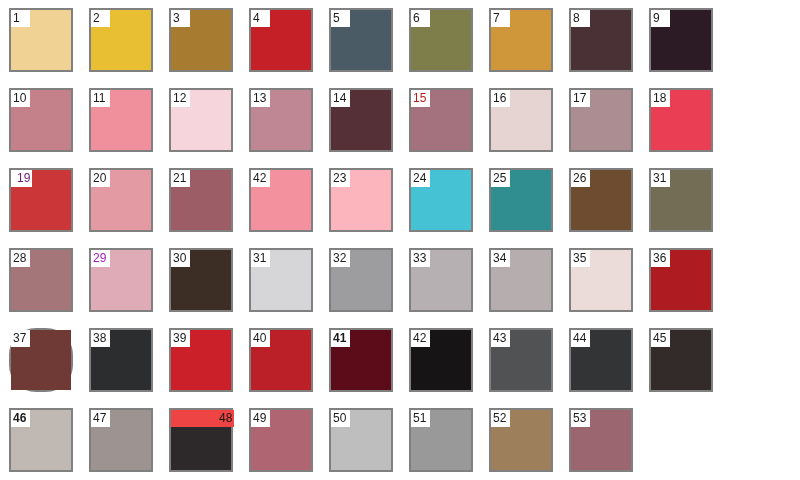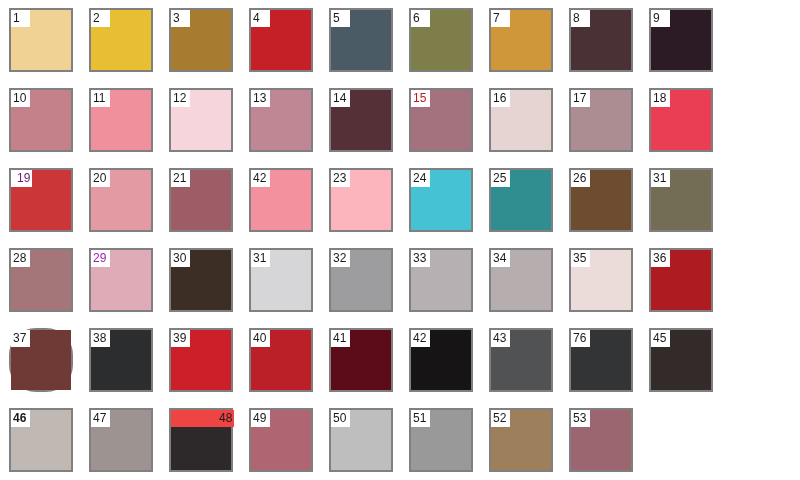--- a/index.html
+++ b/index.html
@@ -216,33 +216,33 @@
     <div class="swatch" style="border-color: rgb(128, 128, 128);">
       <div class="swatch-fill" style="background-color: rgb(203, 31, 42);"></div>
       <div class="swatch-label" style="background: rgb(255, 255, 255); color: rgb(26, 26, 26);">39</div>
     </div>
     <div class="swatch" style="border-color: rgb(128, 128, 128);">
       <div class="swatch-fill" style="background-color: rgb(187, 32, 41);"></div>
       <div class="swatch-label" style="background: rgb(255, 255, 255); color: rgb(26, 26, 26);">40</div>
     </div>
     <div class="swatch" style="border-color: rgb(128, 128, 128);">
       <div class="swatch-fill" style="background-color: rgb(91, 12, 24);"></div>
-      <div class="swatch-label" style="background: rgb(255, 255, 255); color: rgb(26, 26, 26);">41</div>
+      <div class="swatch-label" style="background: rgb(255, 255, 255); color: rgb(26, 26, 26); font-weight: bold;">41</div>
     </div>
     <div class="swatch" style="border-color: rgb(128, 128, 128);">
       <div class="swatch-fill" style="background-color: rgb(22, 20, 21);"></div>
       <div class="swatch-label" style="background: rgb(255, 255, 255); color: rgb(26, 26, 26);">42</div>
     </div>
     <div class="swatch" style="border-color: rgb(128, 128, 128);">
       <div class="swatch-fill" style="background-color: rgb(81, 82, 84);"></div>
       <div class="swatch-label" style="background: rgb(255, 255, 255); color: rgb(26, 26, 26);">43</div>
     </div>
     <div class="swatch" style="border-color: rgb(128, 128, 128);">
       <div class="swatch-fill" style="background-color: rgb(51, 52, 53);"></div>
-      <div class="swatch-label" style="background: rgb(255, 255, 255); color: rgb(26, 26, 26);">76</div>
+      <div class="swatch-label" style="background: rgb(255, 255, 255); color: rgb(26, 26, 26);">44</div>
     </div>
     <div class="swatch" style="border-color: rgb(128, 128, 128);">
       <div class="swatch-fill" style="background-color: rgb(51, 42, 42);"></div>
       <div class="swatch-label" style="background: rgb(255, 255, 255); color: rgb(26, 26, 26);">45</div>
     </div>
     <div class="swatch" style="border-color: rgb(128, 128, 128);">
       <div class="swatch-fill" style="background-color: rgb(192, 184, 178);"></div>
       <div class="swatch-label" style="background: rgb(255, 255, 255); color: rgb(26, 26, 26); font-weight: bold;">46</div>
     </div>
     <div class="swatch" style="border-color: rgb(128, 128, 128);">

